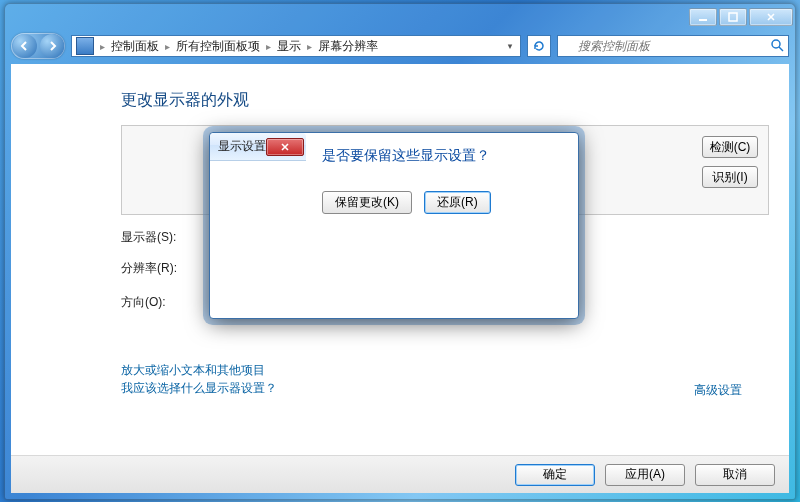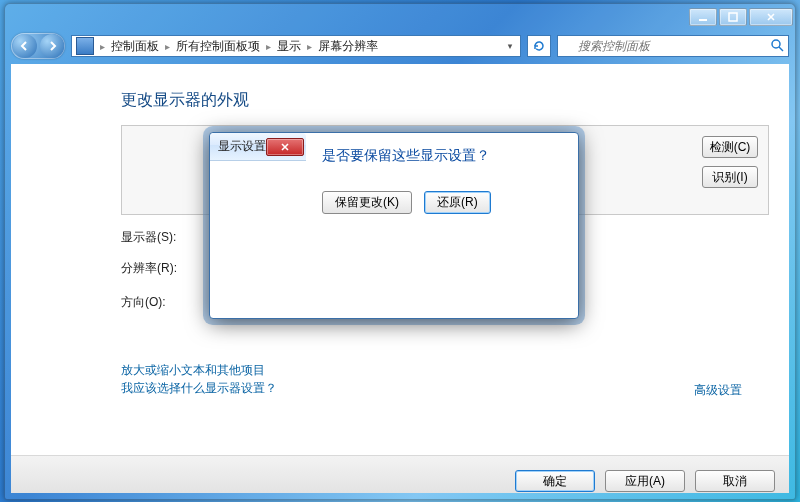--- a/index.html
+++ b/index.html
@@ -134,21 +134,21 @@
   }
   .bottom-links{
     position:absolute;left:110px;bottom:58px;font-size:12px;
     display:flex;flex-direction:column;gap:1px;
   }
   .bottom-links span{color:var(--link-blue);cursor:pointer;}
   
   .footer{
     height:38px;border-top:1px solid #d9d9d9;
     background:linear-gradient(#f3f3f3,#e3e3e3);
-    display:flex;align-items:flex-start;justify-content:flex-end;gap:10px;padding:14px 14px;
+    display:flex;align-items:center;justify-content:flex-end;gap:10px;padding:14px 14px;
   }
   .footer button{
     width:80px;height:22px;font-size:12px;
     background:var(--btn-bg);border:1px solid var(--btn-border);border-radius:3px;
     cursor:pointer;
   }
   .footer button.default{border:1px solid var(--btn-default-border);box-shadow:inset 0 0 0 1px #9fd1fa;}
   
   .dialog{
     position:absolute;left:209px;top:132px;width:370px;height:187px;

